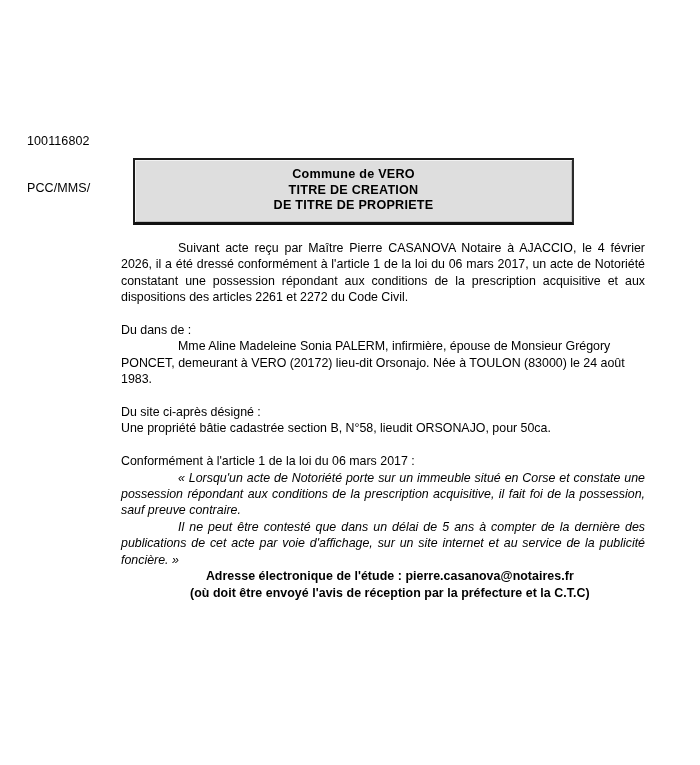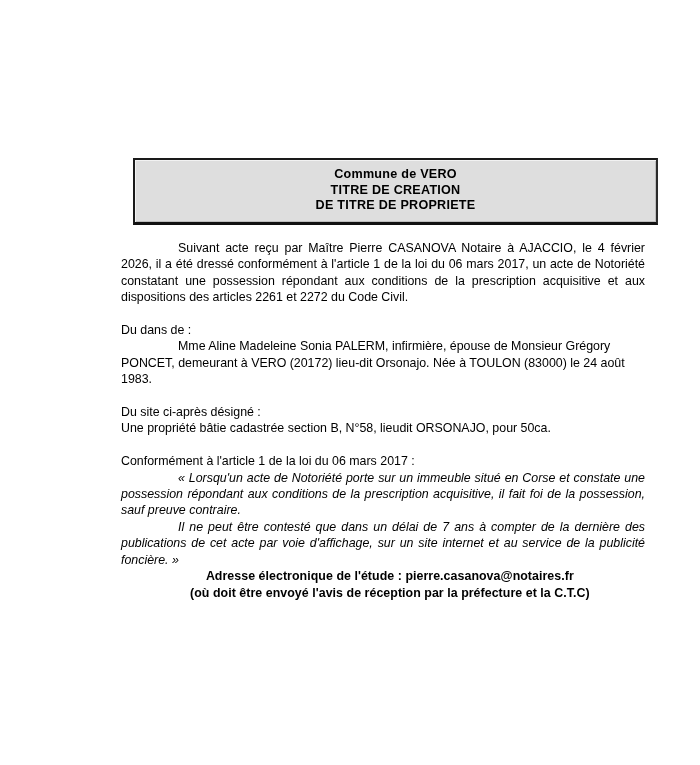--- a/index.html
+++ b/index.html
@@ -35,21 +35,21 @@
     letter-spacing: 0.1px;
     white-space: pre;
   }
   .ref-line { display: block; }
 
   
   .title-box {
     position: absolute;
     left: 133px;
     top: 158px;
-    width: 525px;
+    width: 441px;
     box-sizing: border-box;
     background: #dedede;
     border-top: 2px solid #1a1a1a;
     border-left: 2px solid #1a1a1a;
     border-right: 2px solid #2b2b2b;
     border-bottom: 3px solid #111111;
     box-shadow: inset 1px 1px 0 #f2f2f2, inset -1px -1px 0 #bdbdbd;
     padding: 7px 0 8px 0;
     text-align: center;
   }
@@ -104,20 +104,24 @@
     letter-spacing: 0.05px;
     text-align: center;
   }
   .footer-line { display: block; white-space: nowrap; }
 </style>
 </head>
 <body>
 
 <div class="page">
 
+  <div class="ref-block">
+    <span class="ref-line">100116802</span>
+    <span class="ref-line">PCC/MMS/</span>
+  </div>
 
   <div class="title-box">
     <span class="title-line">Commune de VERO</span>
     <span class="title-line">TITRE DE CREATION</span>
     <span class="title-line">DE TITRE DE PROPRIETE</span>
   </div>
 
   <div class="body-col">
 
     <p class="para just indent">Suivant acte reçu par Maître Pierre CASANOVA Notaire à AJACCIO, le 4 février 2026, il a été dressé conformément à l'article 1 de la loi du 06 mars 2017, un acte de Notoriété constatant une possession répondant aux conditions de la prescription acquisitive et aux dispositions des articles 2261 et 2272 du Code Civil.</p>
@@ -129,21 +133,21 @@
 
     <div class="gap-lg"></div>
 
     <p class="para nudge">Du site ci-après désigné :</p>
     <p class="para nudge">Une propriété bâtie cadastrée section B, N°58, lieudit ORSONAJO, pour 50ca.</p>
 
     <div class="gap-sm"></div>
 
     <p class="para nudge">Conformément à l'article 1 de la loi du 06 mars 2017 :</p>
     <p class="para just indent ital">« Lorsqu'un acte de Notoriété porte sur un immeuble situé en Corse et constate une possession répondant aux conditions de la prescription acquisitive, il fait foi de la possession, sauf preuve contraire.</p>
-    <p class="para just indent ital">Il ne peut être contesté que dans un délai de 7 ans à compter de la dernière des publications de cet acte par voie d'affichage, sur un site internet et au service de la publicité foncière. »</p>
+    <p class="para just indent ital">Il ne peut être contesté que dans un délai de 5 ans à compter de la dernière des publications de cet acte par voie d'affichage, sur un site internet et au service de la publicité foncière. »</p>
   </div>
 
   <div class="footer-block">
     <span class="footer-line">Adresse électronique de l'étude : pierre.casanova@notaires.fr</span>
     <span class="footer-line">(où doit être envoyé l'avis de réception par la préfecture et la C.T.C)</span>
   </div>
 
 </div>
 
 </body></html>

